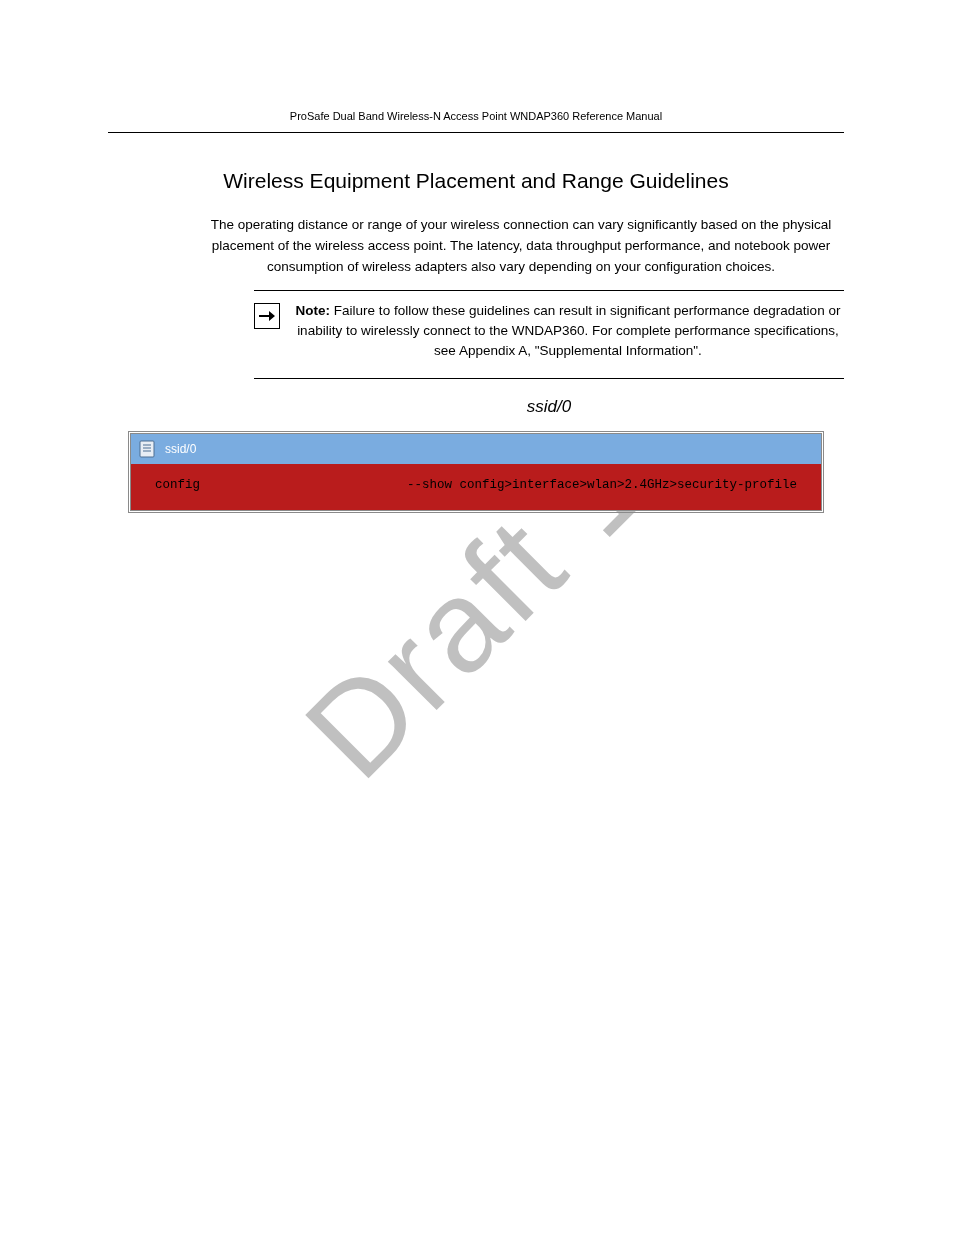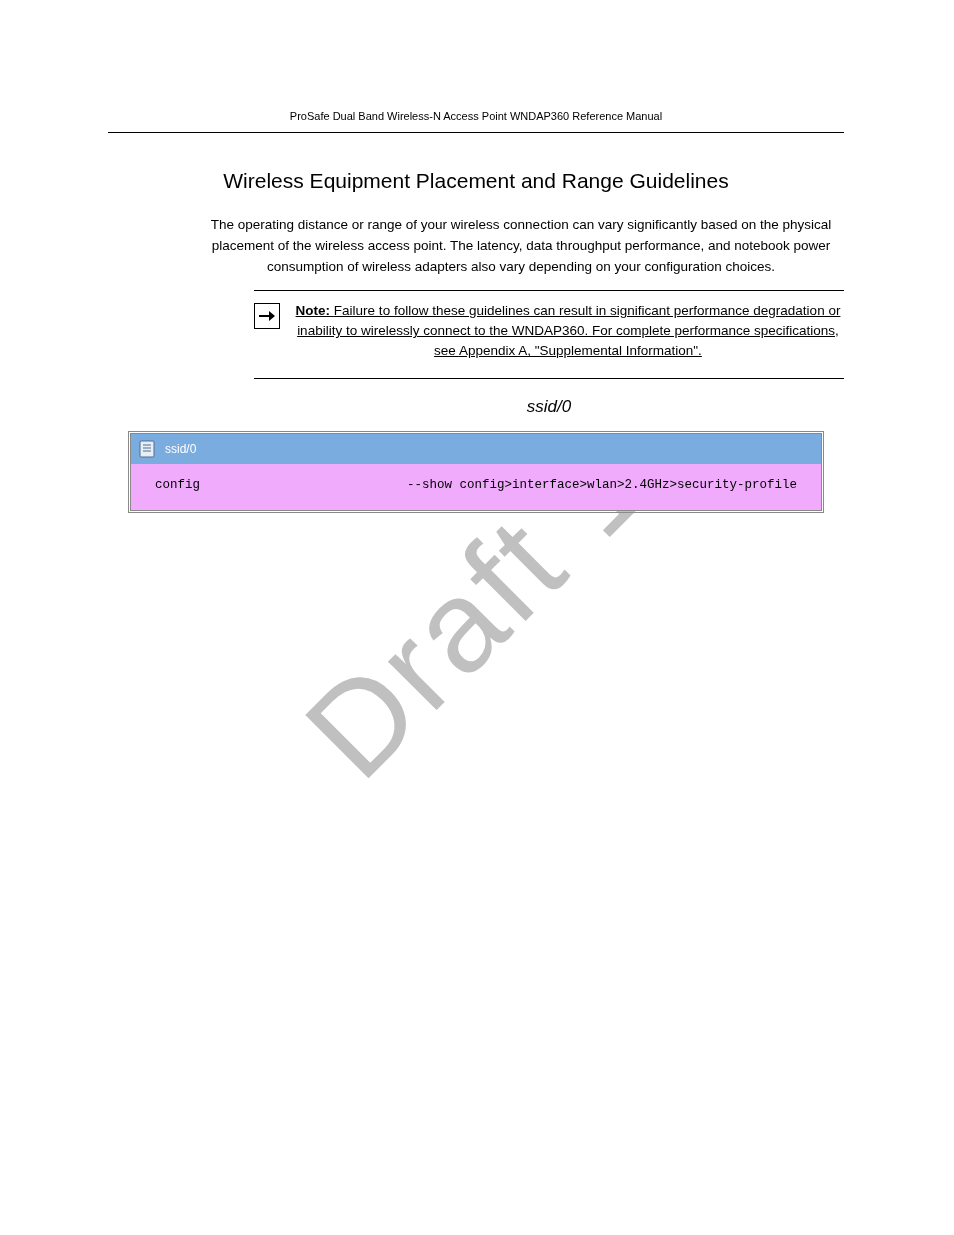--- a/index.html
+++ b/index.html
@@ -35,21 +35,20 @@
     font-size: 13.5px;
     line-height: 1.55;
     margin-left: 90px;
     margin-bottom: 12px;
   }
   .bold { font-weight: bold; }
   .note-block {
     margin-left: 146px;
     margin-top: 12px;
     margin-bottom: 18px;
-    text-decoration: underline;
   }
   .note-rule {
     border: none;
     border-top: 1px solid #000;
   }
   .note-content {
     display: flex;
     align-items: flex-start;
     padding: 10px 0 16px 0;
     gap: 12px;
@@ -83,21 +82,21 @@
     background: #7aace0;
     padding: 6px 8px;
     display: flex;
     align-items: center;
     gap: 10px;
     color: #fff;
     font-size: 12px;
   }
   .example-header .file-icon svg { display: block; }
   .example-body {
-    background: #f0abfc;
+    background: #b91c1c;
     padding: 14px 24px 18px 24px;
     font-family: "Courier New", monospace;
     font-size: 12.5px;
     display: flex;
     justify-content: space-between;
     color: #000;
   }
   .variable-text {
     margin: 22px 20px 0 20px;
     font-size: 13.5px;

